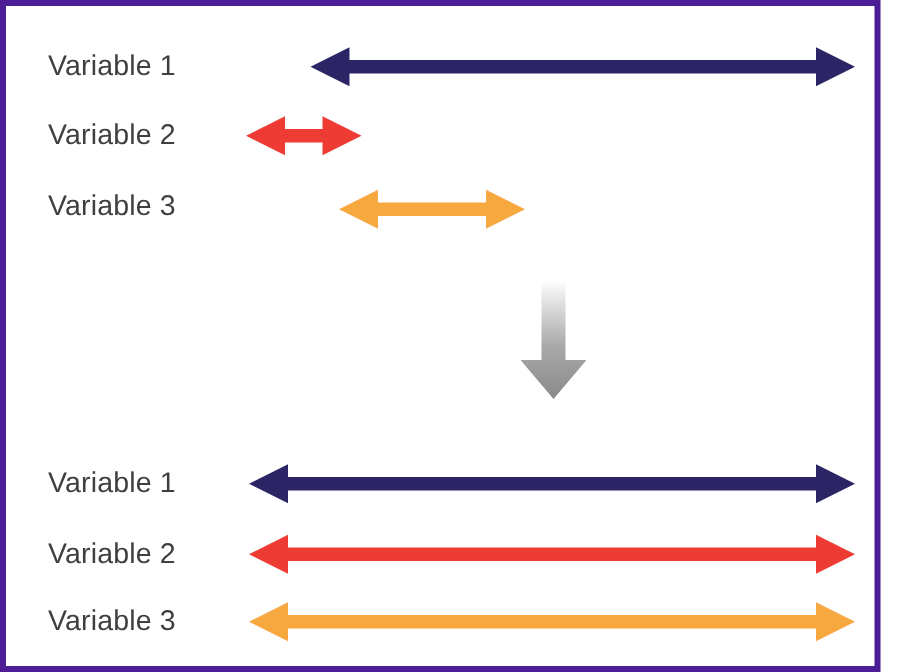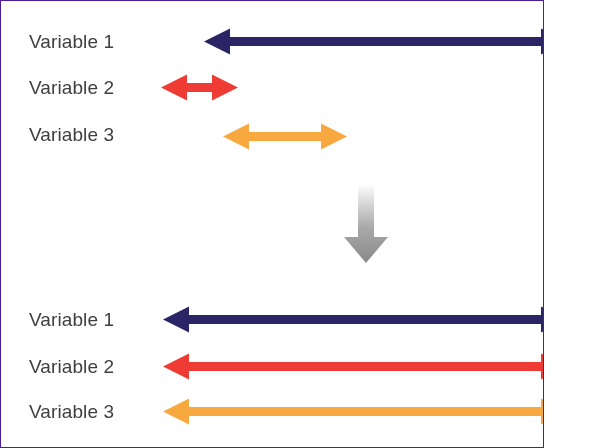--- a/index.html
+++ b/index.html
@@ -6,25 +6,25 @@
   html, body {
     margin: 0;
     padding: 0;
     background: #ffffff;
   }
   body {
     font-family: "Liberation Sans", sans-serif;
   }
   .canvas {
     position: relative;
-    width: 544px;
+    width: 587px;
     height: 448px;
     background: #ffffff;
     box-sizing: border-box;
-    border: 1px solid #4c1d95;
+    border: 4px solid #4c1d95;
     overflow: hidden;
   }
   .var-label {
     position: absolute;
     font-family: "Liberation Sans", sans-serif;
     font-size: 19px;
     font-weight: 300;
     color: #3f3f3f;
     letter-spacing: 0.1px;
     white-space: nowrap;

